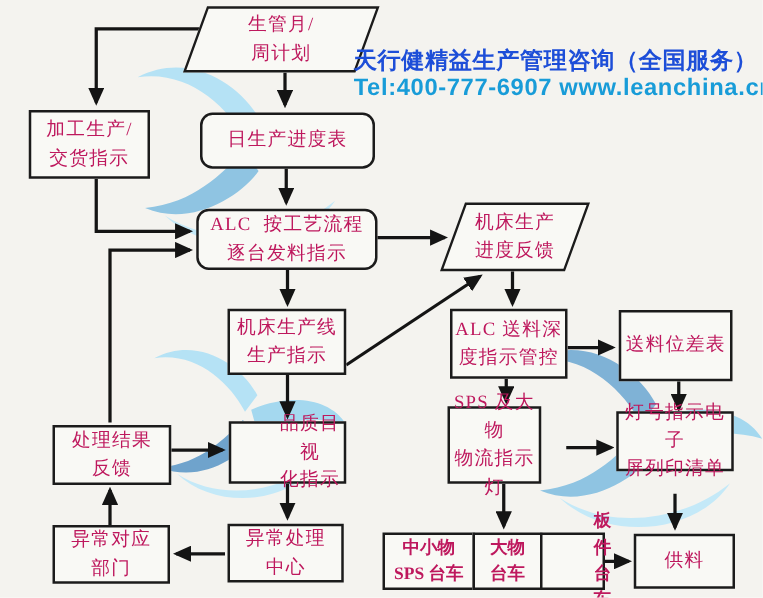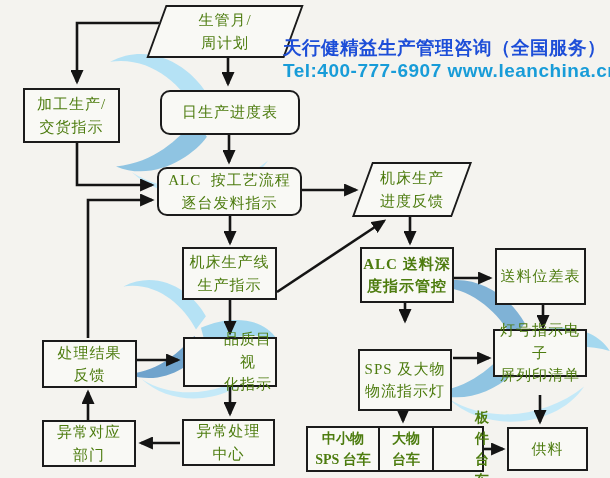--- a/index.html
+++ b/index.html
@@ -15,21 +15,21 @@
   .node{
     position:absolute;z-index:2;
     border:2.5px solid #1b1b1b;
     background:#f9f9f5;
     display:flex;align-items:center;justify-content:center;
     text-align:center;
     box-sizing:border-box;
   }
   .node .lbl{
     white-space:pre-wrap;
-    font-size:15px;line-height:1.5;color:#4d7c0f;
+    font-size:15px;line-height:1.5;color:#be185d;
     letter-spacing:1px;
   }
   .rounded{border-radius:10px;}
   .para{background:transparent;border:none;}
   .para .skin{
     position:absolute;inset:0;
     border:2.5px solid #1b1b1b;background:#f9f9f5;
     transform:skewX(-20deg);
     box-sizing:border-box;
   }
@@ -122,30 +122,30 @@
     <div class="skin"></div>
     <span class="lbl">机床生产
 进度反馈</span>
   </div>
 
   <div class="node" style="left:182px;top:247px;width:95px;height:53px;">
     <span class="lbl">机床生产线
 生产指示</span>
   </div>
 
-  <div class="node" style="left:360px;top:247px;width:94px;height:56px;font-weight:bold;">
+  <div class="node" style="left:360px;top:247px;width:94px;height:56px;">
     <span class="lbl">ALC 送料深
 度指示管控</span>
   </div>
 
   <div class="node" style="left:495px;top:248px;width:91px;height:57px;">
     <span class="lbl">送料位差表</span>
   </div>
 
-  <div class="node" style="left:358px;top:325px;width:94px;height:62px;margin-top:24px;">
+  <div class="node" style="left:358px;top:325px;width:75px;height:62px;">
     <span class="lbl">SPS 及大物
 物流指示灯</span>
   </div>
 
   <div class="node" style="left:493px;top:329px;width:94px;height:48px;">
     <span class="lbl">灯号指示电子
 屏列印清单</span>
   </div>
 
   <div class="node" style="left:42px;top:340px;width:95px;height:48px;">

